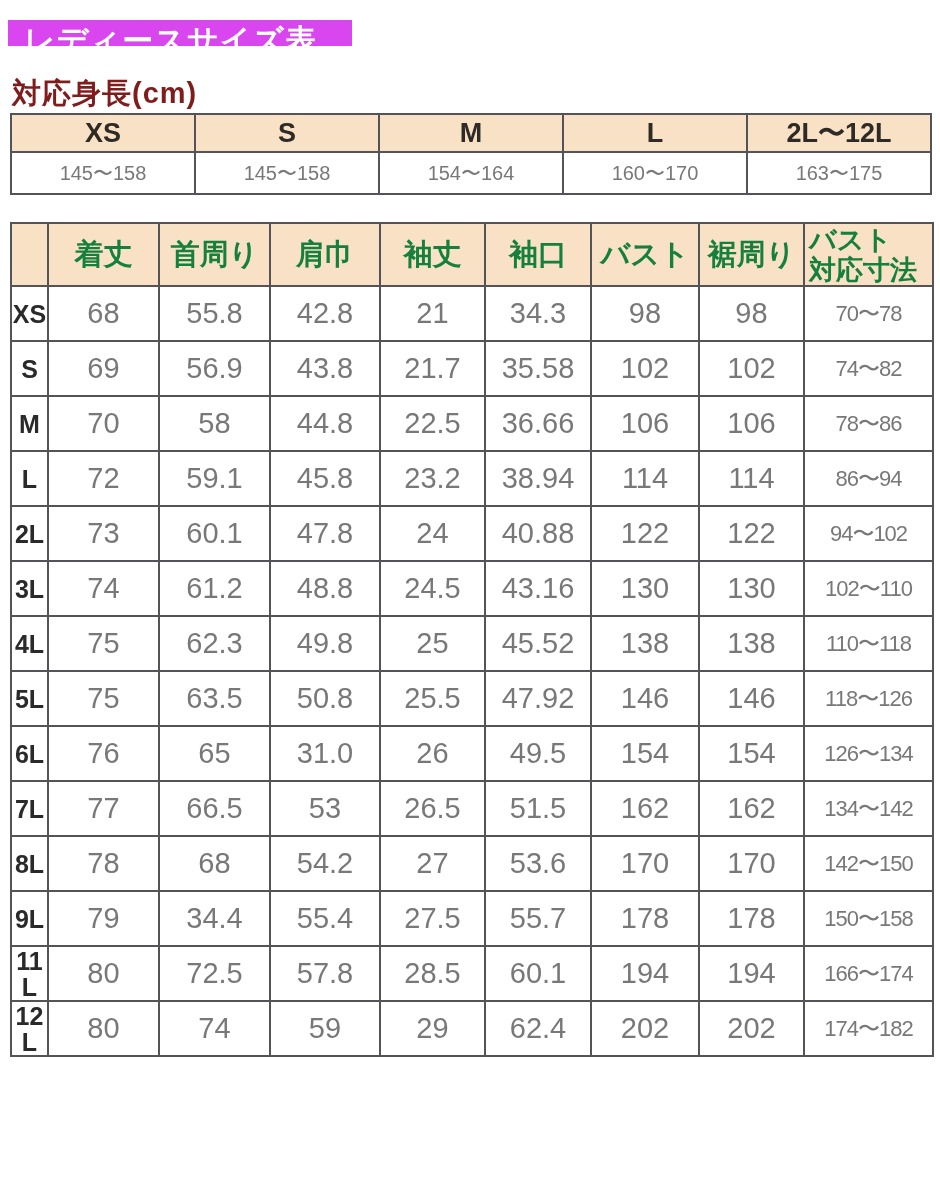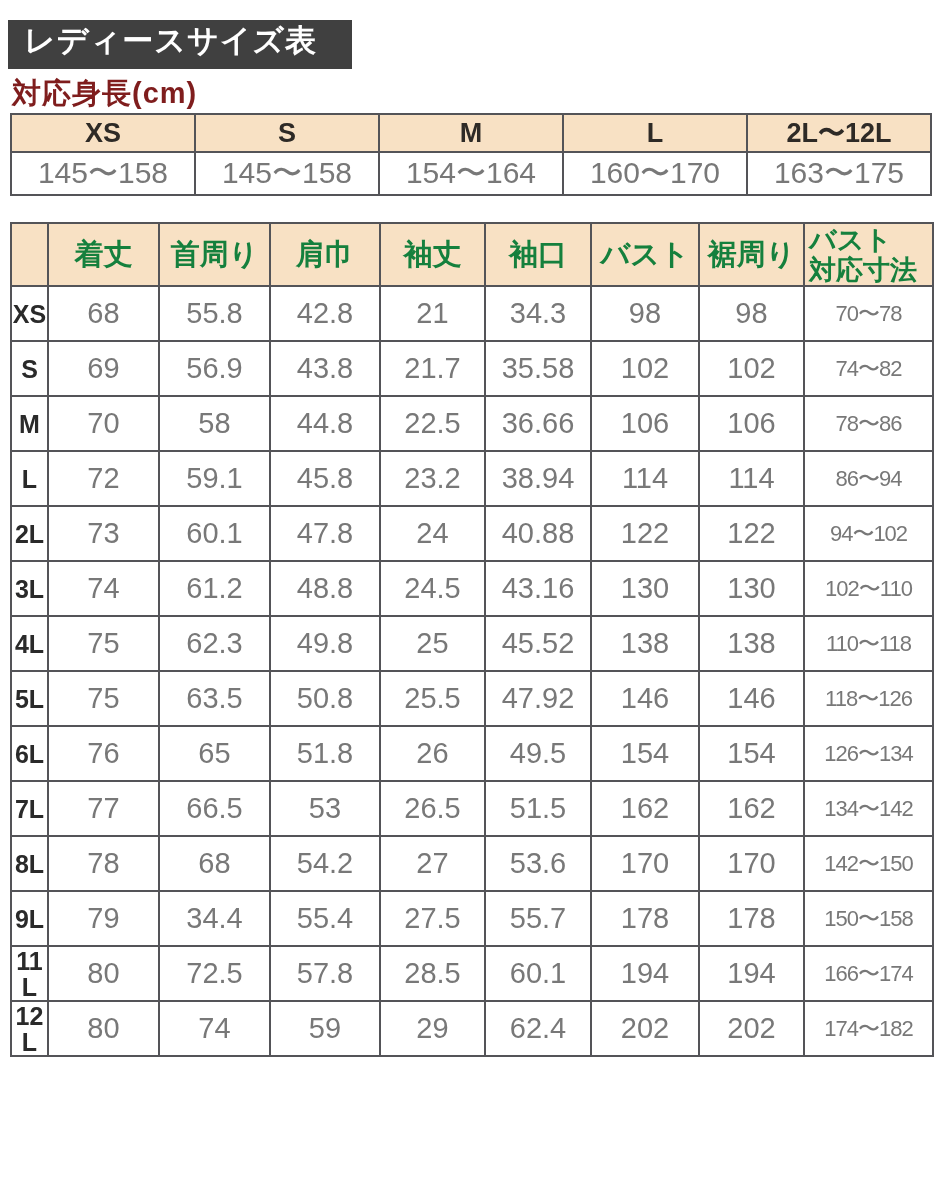--- a/index.html
+++ b/index.html
@@ -13,22 +13,22 @@
     width: 940px;
     height: 1200px;
     background: #ffffff;
     overflow: hidden;
   }
   .title-bar {
     position: absolute;
     left: 8px;
     top: 20px;
     width: 344px;
-    height: 49px;
-    background: #404040;
+    height: 26px;
+    background: #d946ef;
     color: #ffffff;
     font-size: 31px;
     font-weight: bold;
     line-height: 42px;
     padding-left: 16px;
     box-sizing: border-box;
     letter-spacing: 1px;
   }
   .subtitle {
     position: absolute;
@@ -59,21 +59,21 @@
   }
   .height-table th {
     background: #f8e1c4;
     color: #2e2a26;
     font-size: 27px;
     font-weight: bold;
     height: 31px;
   }
   .height-table td {
     color: #787878;
-    font-size: 30px;
+    font-size: 20px;
     height: 40px;
     background: #ffffff;
   }
   
   .size-table {
     position: absolute;
     left: 10px;
     top: 222px;
     width: 922px;
   }
@@ -264,21 +264,21 @@
           <td>25.5</td>
           <td>47.92</td>
           <td>146</td>
           <td>146</td>
           <td class="range-cell">118〜126</td>
         </tr>
         <tr>
           <th>6L</th>
           <td>76</td>
           <td>65</td>
-          <td>51.8</td>
+          <td>31.0</td>
           <td>26</td>
           <td>49.5</td>
           <td>154</td>
           <td>154</td>
           <td class="range-cell">126〜134</td>
         </tr>
         <tr>
           <th>7L</th>
           <td>77</td>
           <td>66.5</td>

